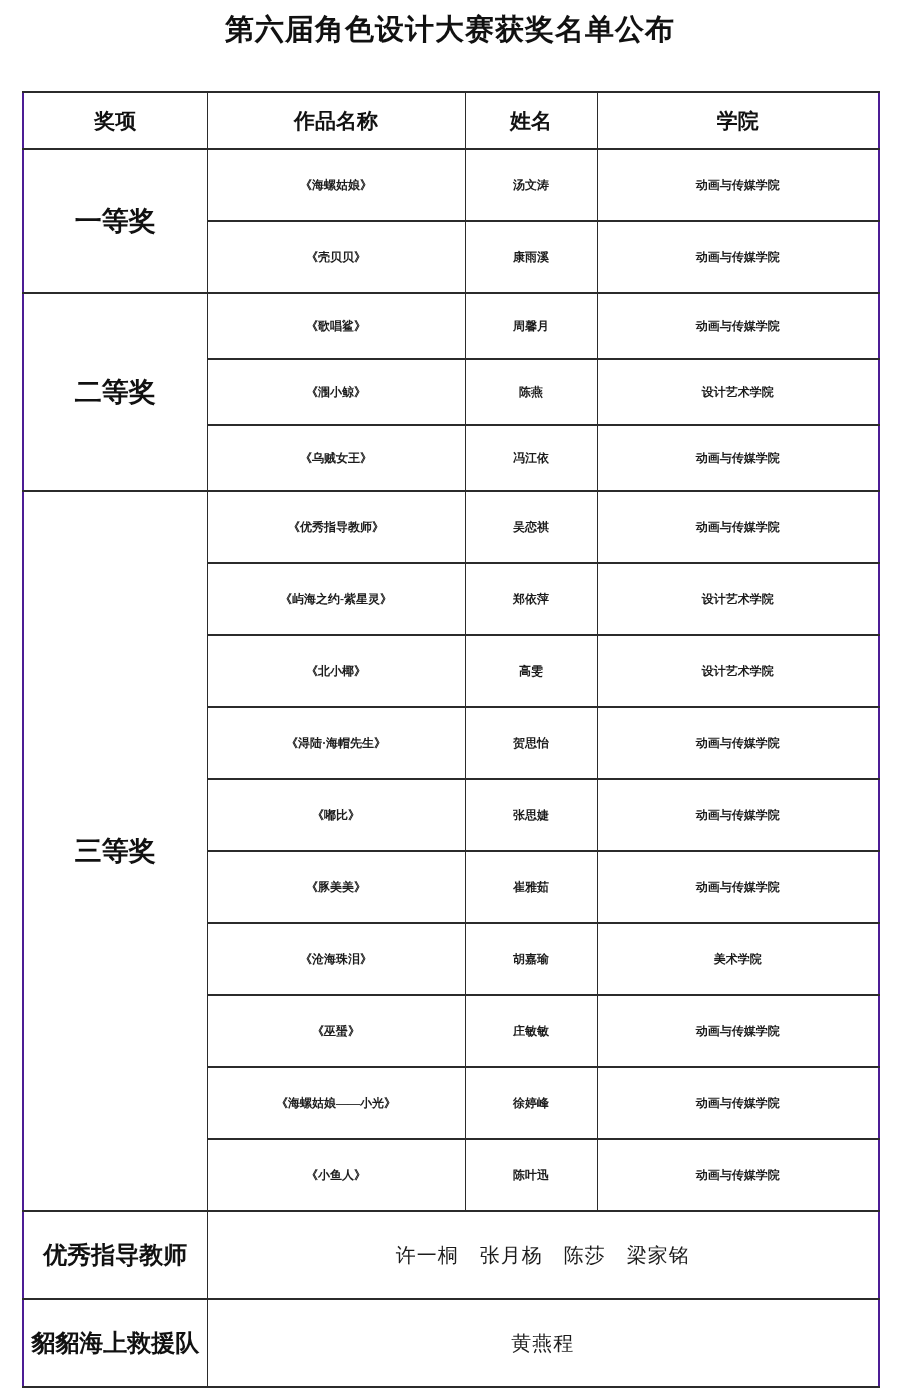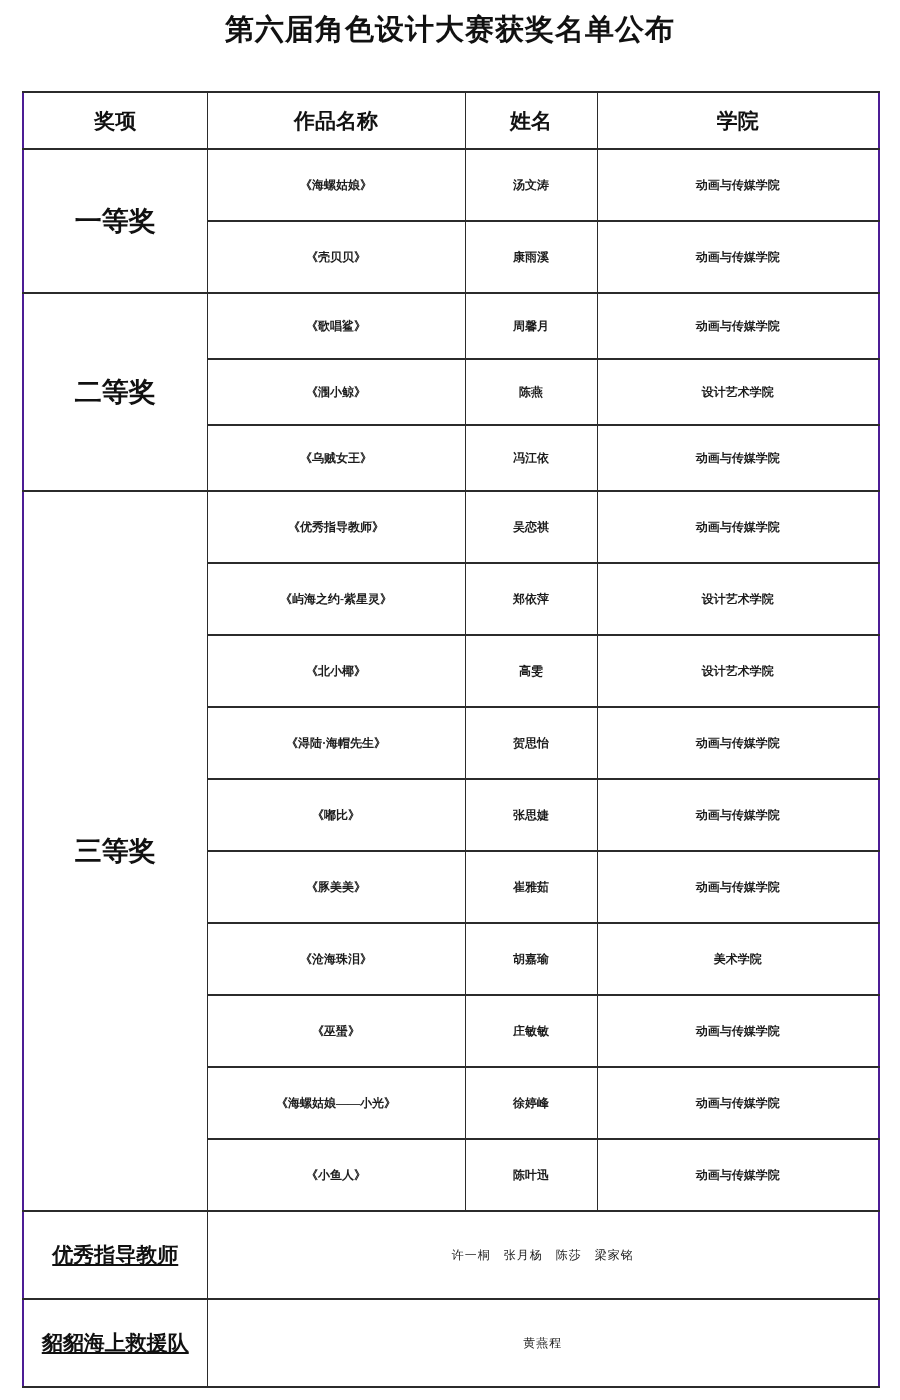--- a/index.html
+++ b/index.html
@@ -63,27 +63,26 @@
   td.award {
     font-size: 27px;
     font-weight: 700;
     color: #111;
   }
   td.work, td.pname, td.college {
     font-size: 12px;
     font-weight: 700;
   }
   td.tlabel {
-    font-size: 21px;
-    font-weight: 700;
-    color: #111;
-    text-decoration: underline;
+    font-size: 24px;
+    font-weight: 700;
+    color: #111;
   }
   td.tvalue {
-    font-size: 12px;
+    font-size: 20px;
     font-weight: 400;
     letter-spacing: 1px;
     margin-left: 24px;
   }
 </style>
 </head>
 <body>
 
 <div class="page">
 

